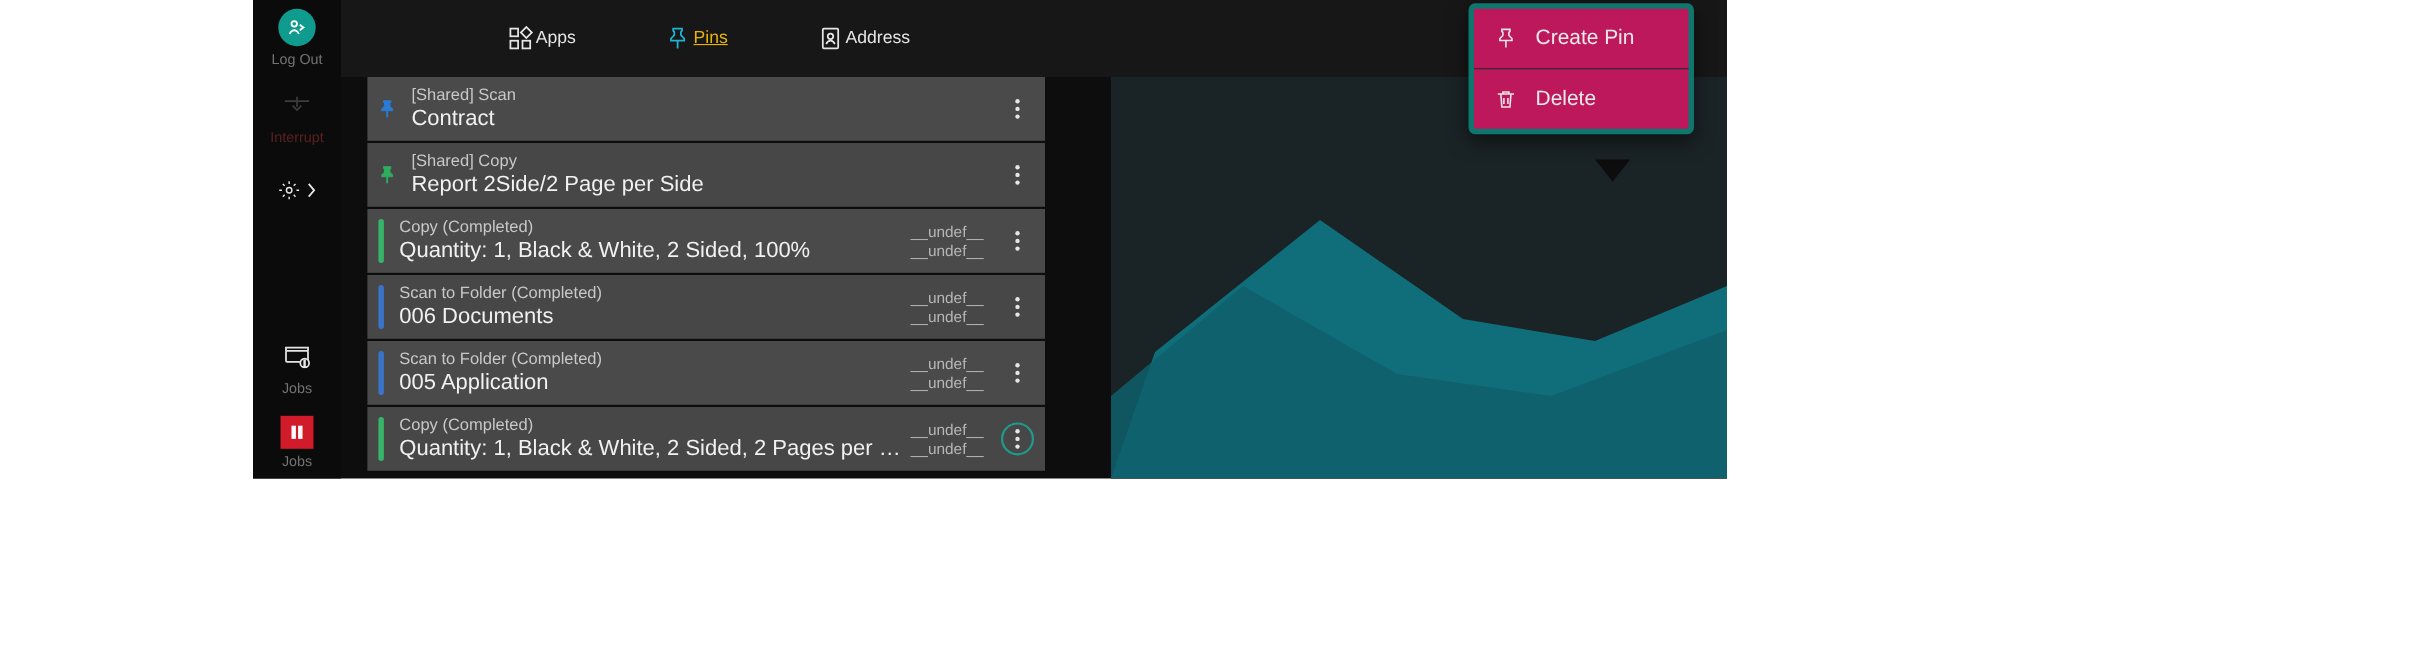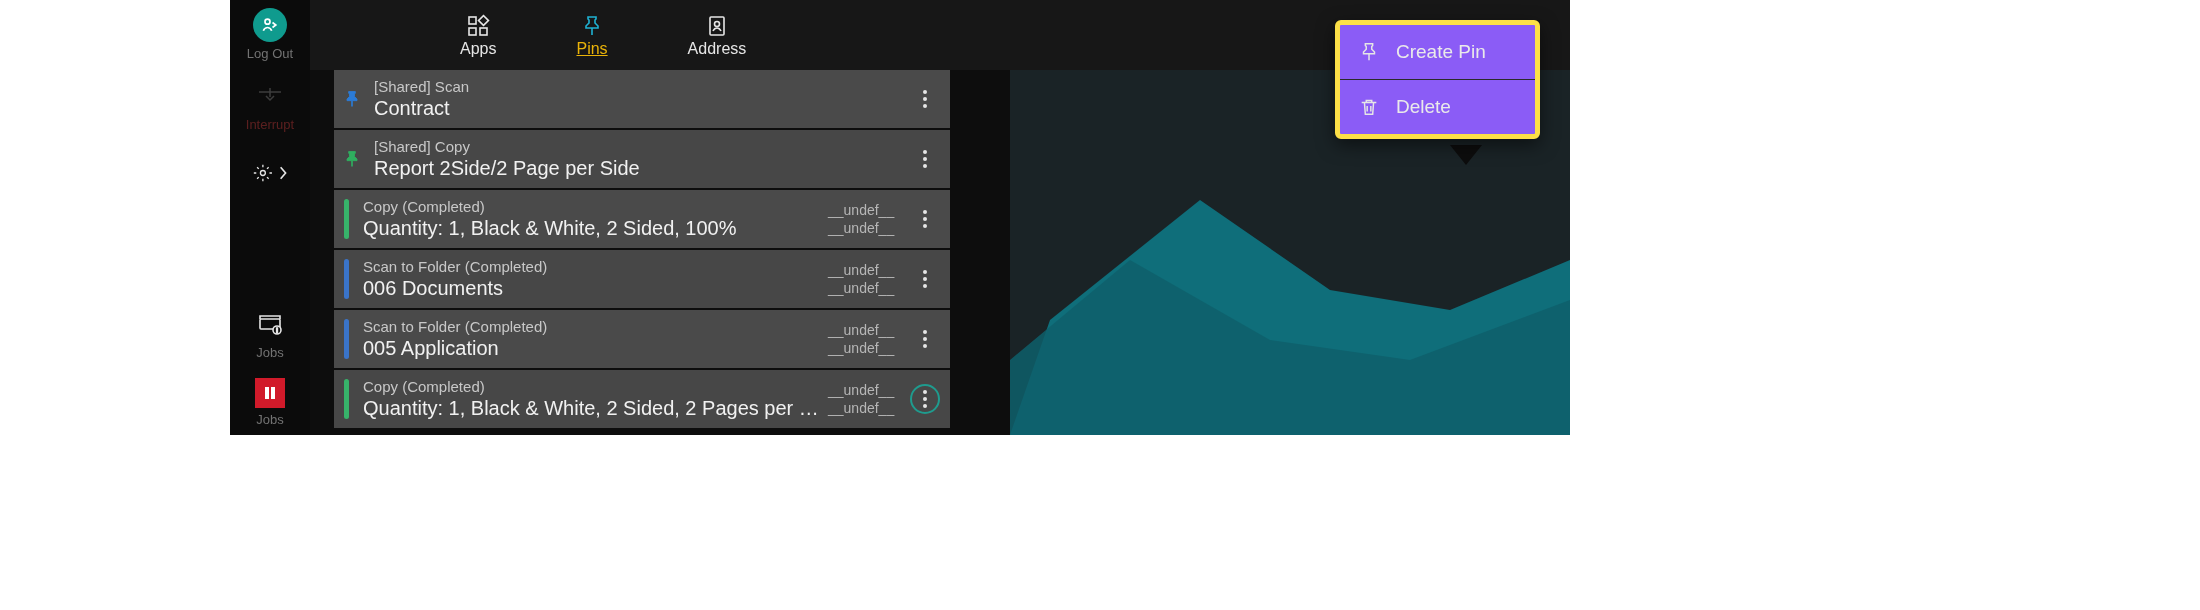--- a/index.html
+++ b/index.html
@@ -61,21 +61,21 @@
     background: #171717;
     display: flex;
     align-items: center;
   }
   .tabs {
     margin-left: 150px;
     display: flex;
     gap: 80px;
   }
   .tab {
-    display: flex; flex-direction: column; align-items: center;
+    display: flex; align-items: center;
     gap: 1px;
     font-size: 16px;
     color: #e6e6e6;
   }
   .tab.active { color: #eab308; text-decoration: underline; }
   .tab-icon { width: 26px; height: 26px; display:flex; align-items:center; justify-content:center; }
   .help-btn {
     position: absolute;
     right: 40px;
     top: 18px;
@@ -165,24 +165,24 @@
     background: #1a2326;
     overflow:hidden;
   }
   .mountain {
     position:absolute; left:0; bottom:0;
   }
   
   .popover {
     position: absolute;
     right: 30px;
-    top: 20px;
+    top: 3px;
     width: 205px;
-    background: #8b5cf6;
-    border: 5px solid #fde047;
+    background: #be185d;
+    border: 5px solid #0f766e;
     border-radius: 6px;
     box-shadow: 0 6px 18px rgba(0,0,0,0.5);
     z-index: 10;
   }
   .pop-item {
     display: flex;
     align-items: center;
     gap: 14px;
     padding: 14px 16px;
     color: #eaeaea;

